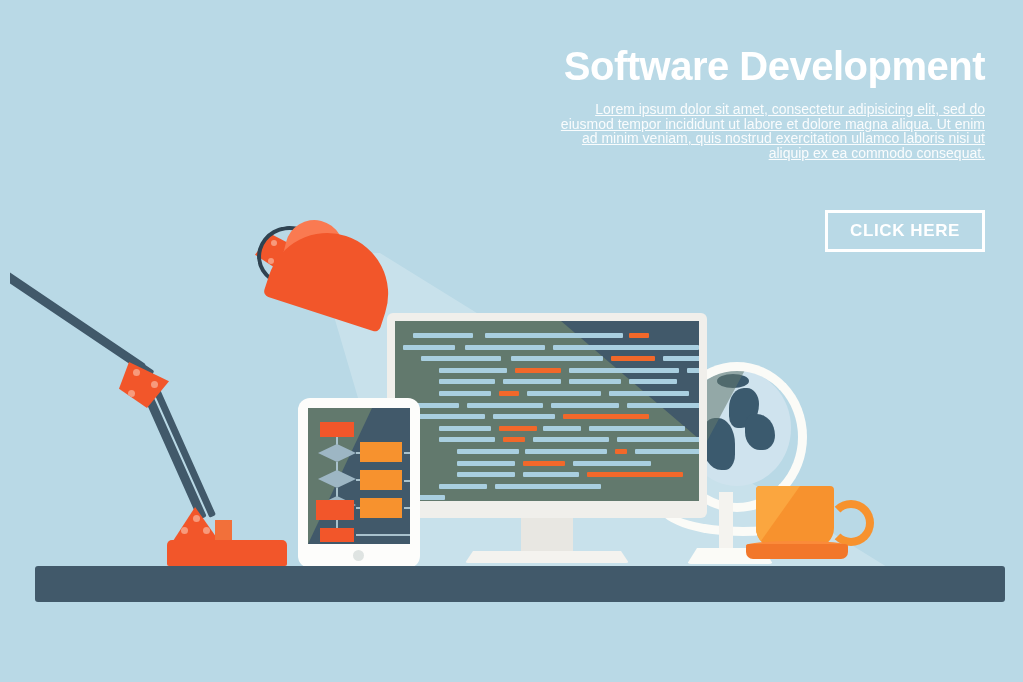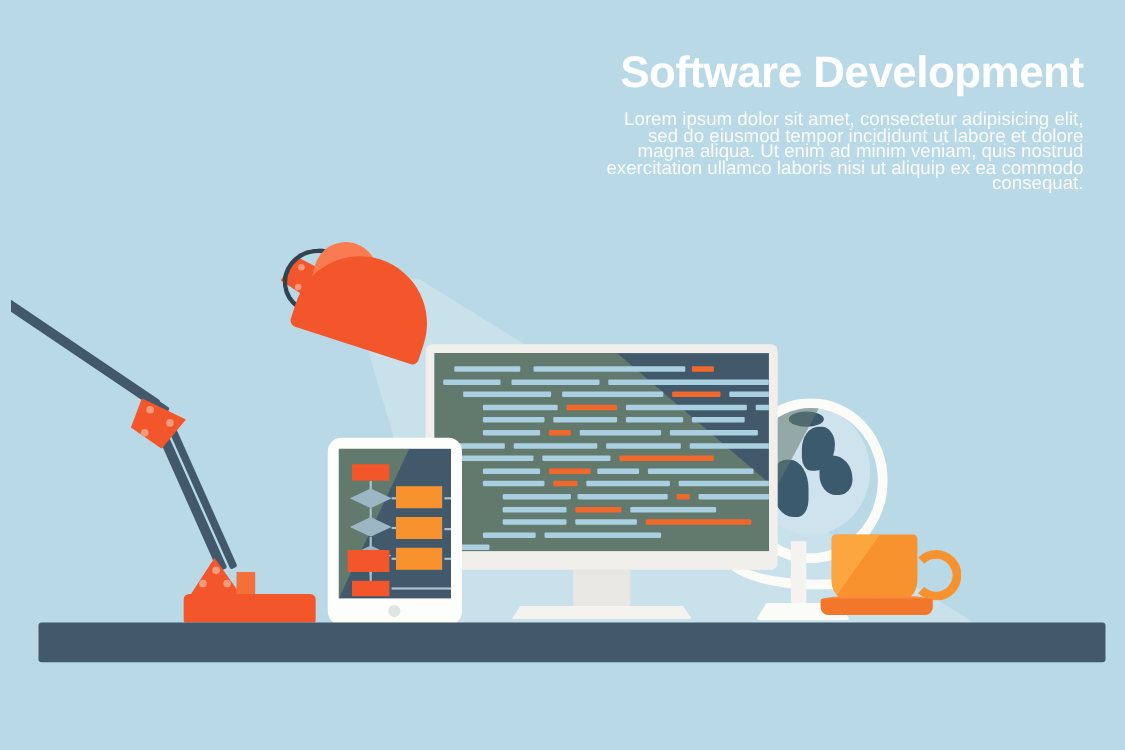--- a/index.html
+++ b/index.html
@@ -10,22 +10,23 @@
   }
   #stage{position:relative;width:1023px;height:682px;background:#b9d9e6;overflow:hidden;margin-left:10px;}
 
   
   .text-panel{position:absolute;left:540px;top:44px;width:435px;text-align:right;}
   .headline{
     margin:0;color:#ffffff;font-size:40px;font-weight:bold;letter-spacing:-0.5px;
     line-height:44px;white-space:nowrap;
   }
   .para{
-    margin:0;color:#ffffff;opacity:.92;font-size:17px;line-height:14.6px;
+    margin:0;color:#ffffff;opacity:.92;font-size:14px;line-height:14.6px;
     text-align:right;
+    text-decoration:underline;
   }
   .para.p1{margin-top:14px;}
   .para.p2{margin-top:17px;}
   .cta{
     position:absolute;right:48px;top:210px;
     border:3px solid #ffffff;color:#ffffff;background:transparent;
     font-size:17px;font-weight:bold;letter-spacing:.6px;
     padding:9px 22px 10px 22px;line-height:1;
     font-family:"Liberation Sans", sans-serif;cursor:pointer;
   }
@@ -188,20 +189,21 @@
 </style>
 </head>
 <body>
 
 <div id="stage">
 
   <div class="text-panel">
     <h1 class="headline">Software Development</h1>
     <p class="para p1">Lorem ipsum dolor sit amet, consectetur adipisicing elit, sed do eiusmod tempor incididunt ut labore et dolore magna aliqua. Ut enim ad minim veniam, quis nostrud exercitation ullamco laboris nisi ut aliquip ex ea commodo consequat.</p>
   </div>
+  <button class="cta">CLICK HERE</button>
 
   <div class="beam"></div>
 
   <div class="lamp">
 
     <div class="arm" style="left:28px;top:150px;width:9px;height:160px;transform:rotate(-24deg);transform-origin:50% 0;"></div>
     <div class="arm" style="left:40px;top:150px;width:7px;height:158px;transform:rotate(-24deg);transform-origin:50% 0;"></div>
 
     <div class="arm" style="left:34px;top:146px;width:9px;height:178px;transform:rotate(124deg);transform-origin:50% 0;"></div>
     <div class="arm" style="left:44px;top:152px;width:7px;height:176px;transform:rotate(124deg);transform-origin:50% 0;"></div>

